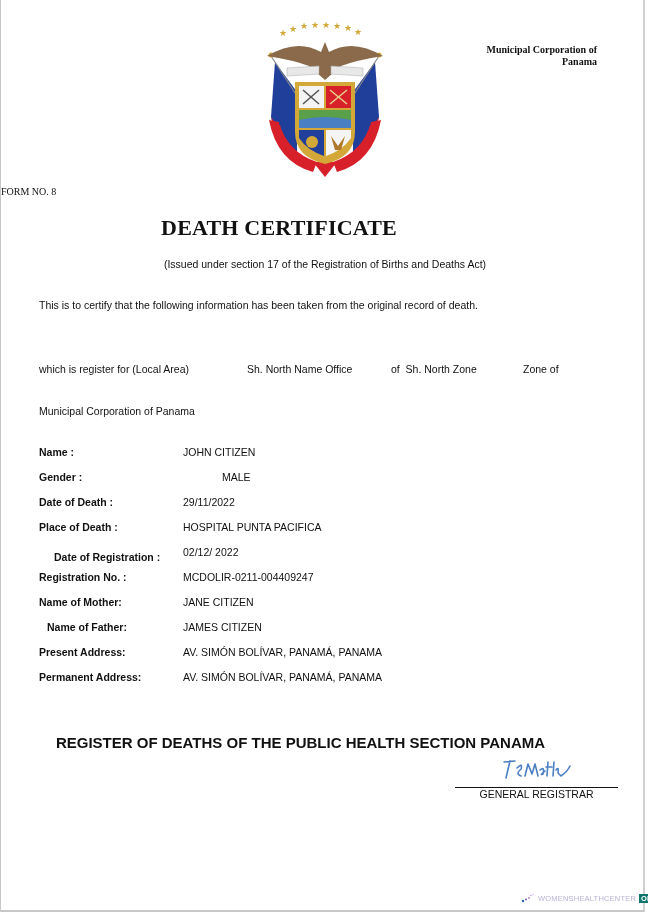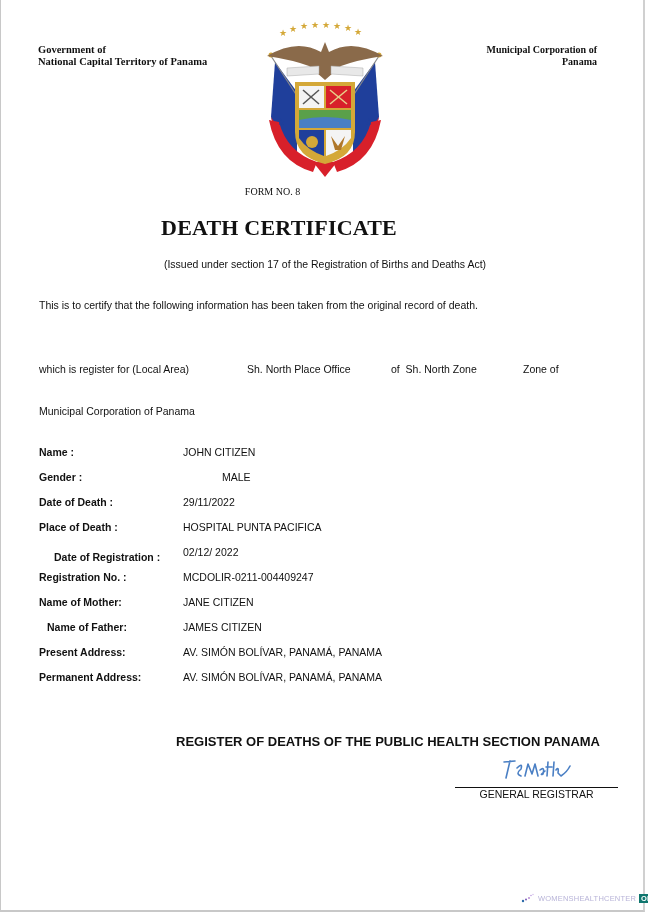--- a/index.html
+++ b/index.html
@@ -8,45 +8,41 @@
       position: absolute; left: 0; top: 0; width: 645px; height: 912px;
       border-left: 1px solid #c8c8c8; border-right: 2px solid #d0d0d0; border-bottom: 2px solid #c8c8c8;
       background: #fff; box-sizing: border-box;
     }
     .serif { font-family: "Liberation Serif", "DejaVu Serif", serif; }
     .sans { font-family: "Liberation Sans", "DejaVu Sans", sans-serif; }
     .abs { position: absolute; }
     .hdr-left { left: 37px; top: 44px; font-size: 10.5px; font-weight: bold; line-height: 12px; color: #111; }
     .hdr-right { right: 46px; top: 44px; font-size: 10px; font-weight: bold; line-height: 12px; color: #111; text-align: right; }
     .emblem { left: 256px; top: 22px; width: 136px; height: 160px; }
-    .form-no { left: 0; width: 543px; top: 186px; text-align: center; font-size: 10px; color: #111; }
+    .form-no { left: 0; width: 543px; top: 186px; text-align: left; font-size: 10px; color: #111; }
     .title { left: 0; width: 556px; top: 215px; text-align: center; font-size: 22px; font-weight: bold; color: #111; letter-spacing: 0.2px; }
     .subtitle { left: 0; width: 648px; top: 258px; text-align: center; font-size: 10.5px; color: #111; }
     .certify { left: 38px; top: 299px; font-size: 10.5px; color: #111; }
     .area-row { top: 363px; font-size: 10.5px; color: #111; }
     .muni { left: 38px; top: 405px; font-size: 10.5px; color: #111; }
     .field-label { left: 38px; font-size: 10.5px; font-weight: bold; color: #111; }
     .field-value { left: 182px; font-size: 10.5px; color: #111; text-align: center; }
-    .register { left: 0; width: 599px; top: 734px; text-align: right; font-size: 13px; font-weight: bold; color: #111; }
+    .register { left: 0; width: 599px; top: 734px; text-align: center; font-size: 15px; font-weight: bold; color: #111; }
     .signature { left: 500px; top: 758px; width: 72px; height: 24px; }
     .sig-line { left: 454px; top: 787px; width: 163px; height: 1px; background: #111; }
     .registrar { left: 454px; width: 163px; top: 788px; text-align: center; font-size: 10.5px; color: #111; }
     .watermark { left: 520px; top: 893px; display: flex; align-items: center; gap: 3px; }
     .wm-text { font-size: 7.5px; color: #b8b4d8; letter-spacing: 0.2px; }
     .wm-org { font-size: 7.5px; color: #fff; background: #0f766e; padding: 0 2px; font-weight: bold; }
   </style>
 </head>
 <body>
 
 <div class="page">
 
-  <div class="abs hdr-left serif">
-    <div>Government of</div>
-    <div>National Capital Territory of Panama</div>
-  </div>
 
   <div class="abs hdr-right serif">
     <div>Municipal Corporation of</div>
     <div>Panama</div>
   </div>
 
   <svg class="abs emblem" viewBox="0 0 136 160">
 
     <g fill="#d4a838">
       <text x="22" y="14" font-size="9">★</text>
@@ -93,21 +89,21 @@
     <circle cx="55" cy="120" r="6" fill="#d4a838"></circle>
     <path d="M74 114 L81 124 L88 114 L84 128 L78 128 Z" fill="#b0782a"></path>
   </svg>
 
   <div class="abs form-no serif">FORM NO. 8</div>
   <div class="abs title serif">DEATH CERTIFICATE</div>
   <div class="abs subtitle sans">(Issued under section 17 of the Registration of Births and Deaths Act)</div>
   <div class="abs certify sans">This is to certify that the following information has been taken from the original record of death.</div>
 
   <div class="abs area-row sans" style="left:38px;">which is register for (Local Area)</div>
-  <div class="abs area-row sans" style="left:246px;">Sh. North Place Office</div>
+  <div class="abs area-row sans" style="left:246px;">Sh. North Name Office</div>
   <div class="abs area-row sans" style="left:390px; white-space:pre;">of  Sh. North Zone</div>
   <div class="abs area-row sans" style="left:522px;">Zone of</div>
   <div class="abs muni sans">Municipal Corporation of Panama</div>
 
   <div>
     <div class="abs field-label sans" style="top:446px;">Name :</div>
     <div class="abs field-value sans" style="top:446px;">JOHN CITIZEN</div>
 
     <div class="abs field-label sans" style="top:471px;">Gender :</div>
     <div class="abs field-value sans" style="top:471px;margin-left:39px;">MALE</div>

